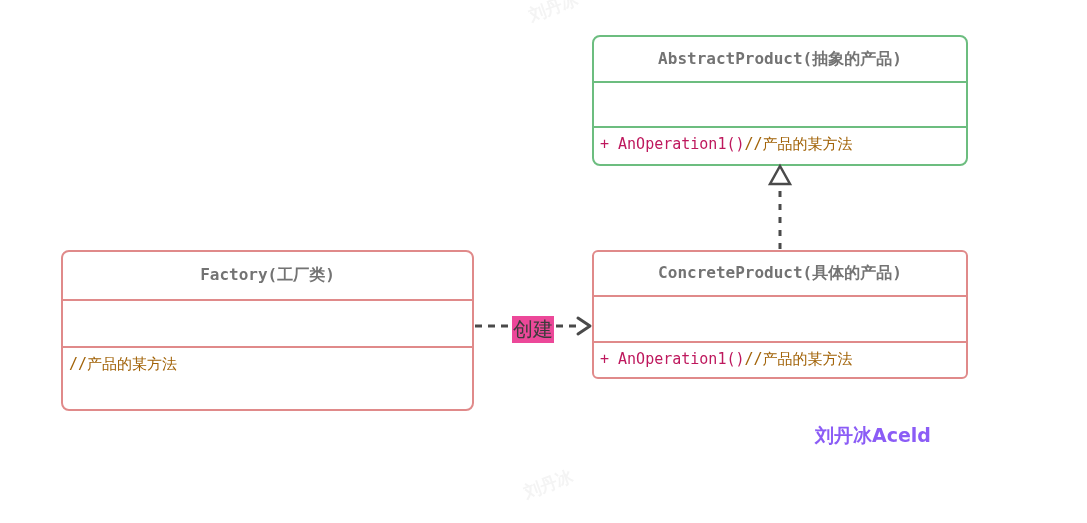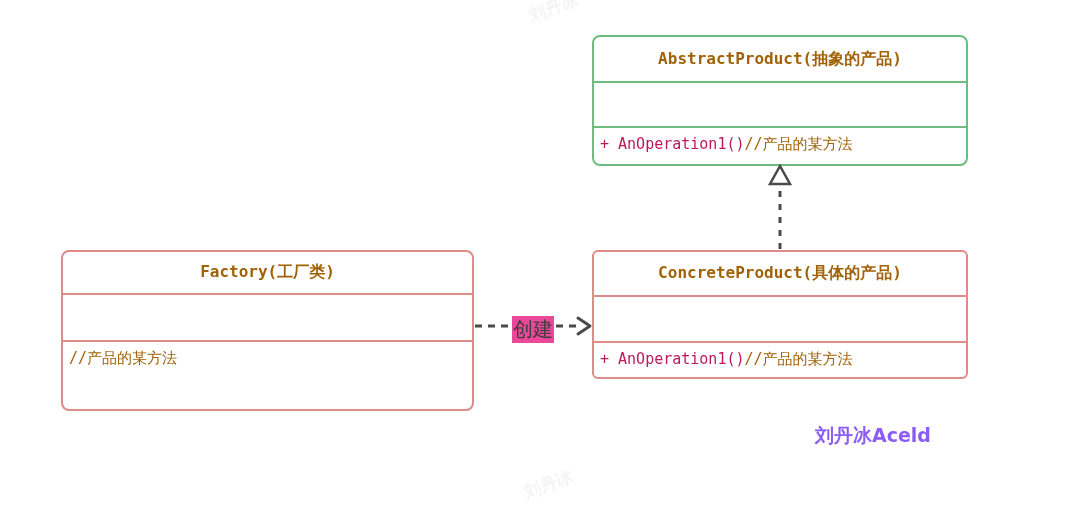--- a/index.html
+++ b/index.html
@@ -32,21 +32,21 @@
     overflow: hidden;
   }
   .uml-class.green {
     border-color: #6cbd7f;
   }
 
   .uml-title {
     text-align: center;
     font-weight: bold;
     font-size: 16px;
-    color: #a16207;
+    color: #737373;
     letter-spacing: 0px;
     white-space: nowrap;
     display: flex;
     align-items: center;
     justify-content: center;
   }
 
   .uml-divider {
     height: 2px;
     background: #e08a8a;
@@ -135,21 +135,21 @@
     <div class="uml-title" style="height:43px;">ConcreteProduct(具体的产品)</div>
     <div class="uml-divider"></div>
     <div class="uml-attrs" style="height:44px;"></div>
     <div class="uml-divider"></div>
     <div class="uml-methods">
       <span class="method-line"><span class="sig">+ AnOperation1()</span><span class="cmt">//产品的某方法</span></span>
     </div>
   </div>
 
   <div class="uml-class" style="left:61px; top:250px; width:413px; height:161px;">
-    <div class="uml-title" style="height:41px;">Factory(工厂类)</div>
+    <div class="uml-title" style="height:47px;">Factory(工厂类)</div>
     <div class="uml-divider"></div>
     <div class="uml-attrs" style="height:45px;"></div>
     <div class="uml-divider"></div>
     <div class="uml-methods">
       <span class="method-line"><span class="cmt">//产品的某方法</span></span>
     </div>
   </div>
 
   <svg class="conn-svg">
 

